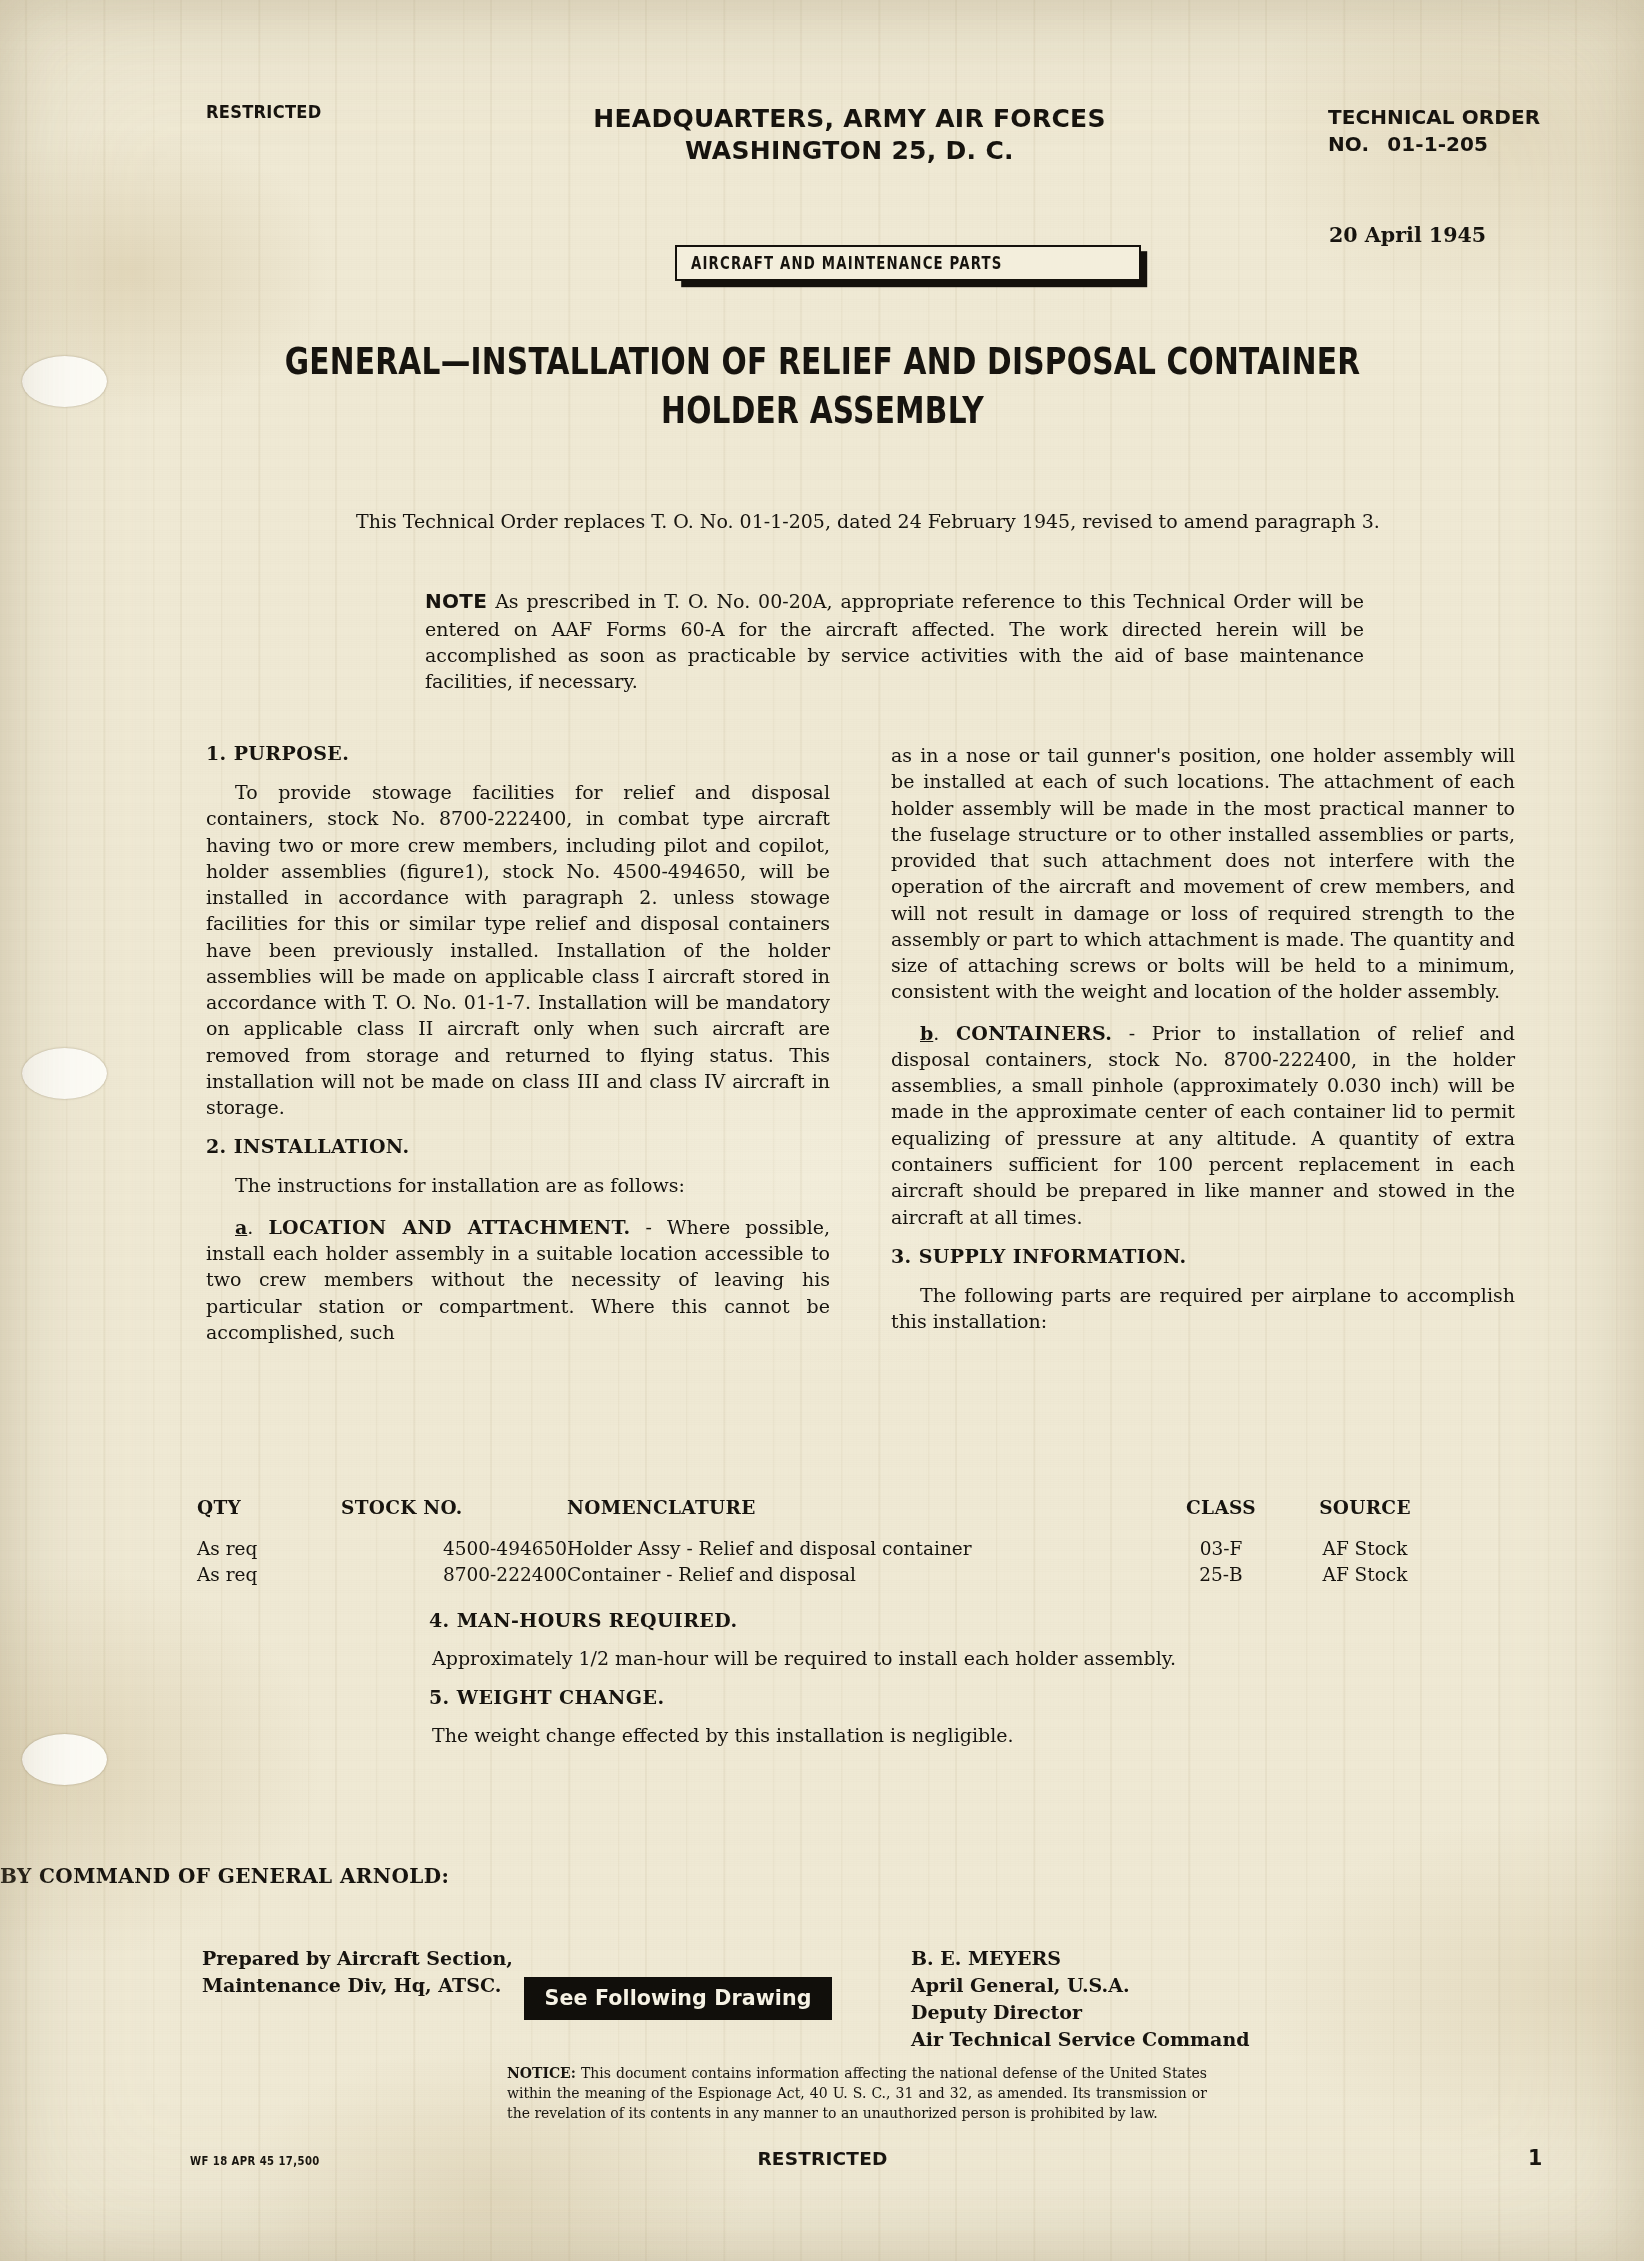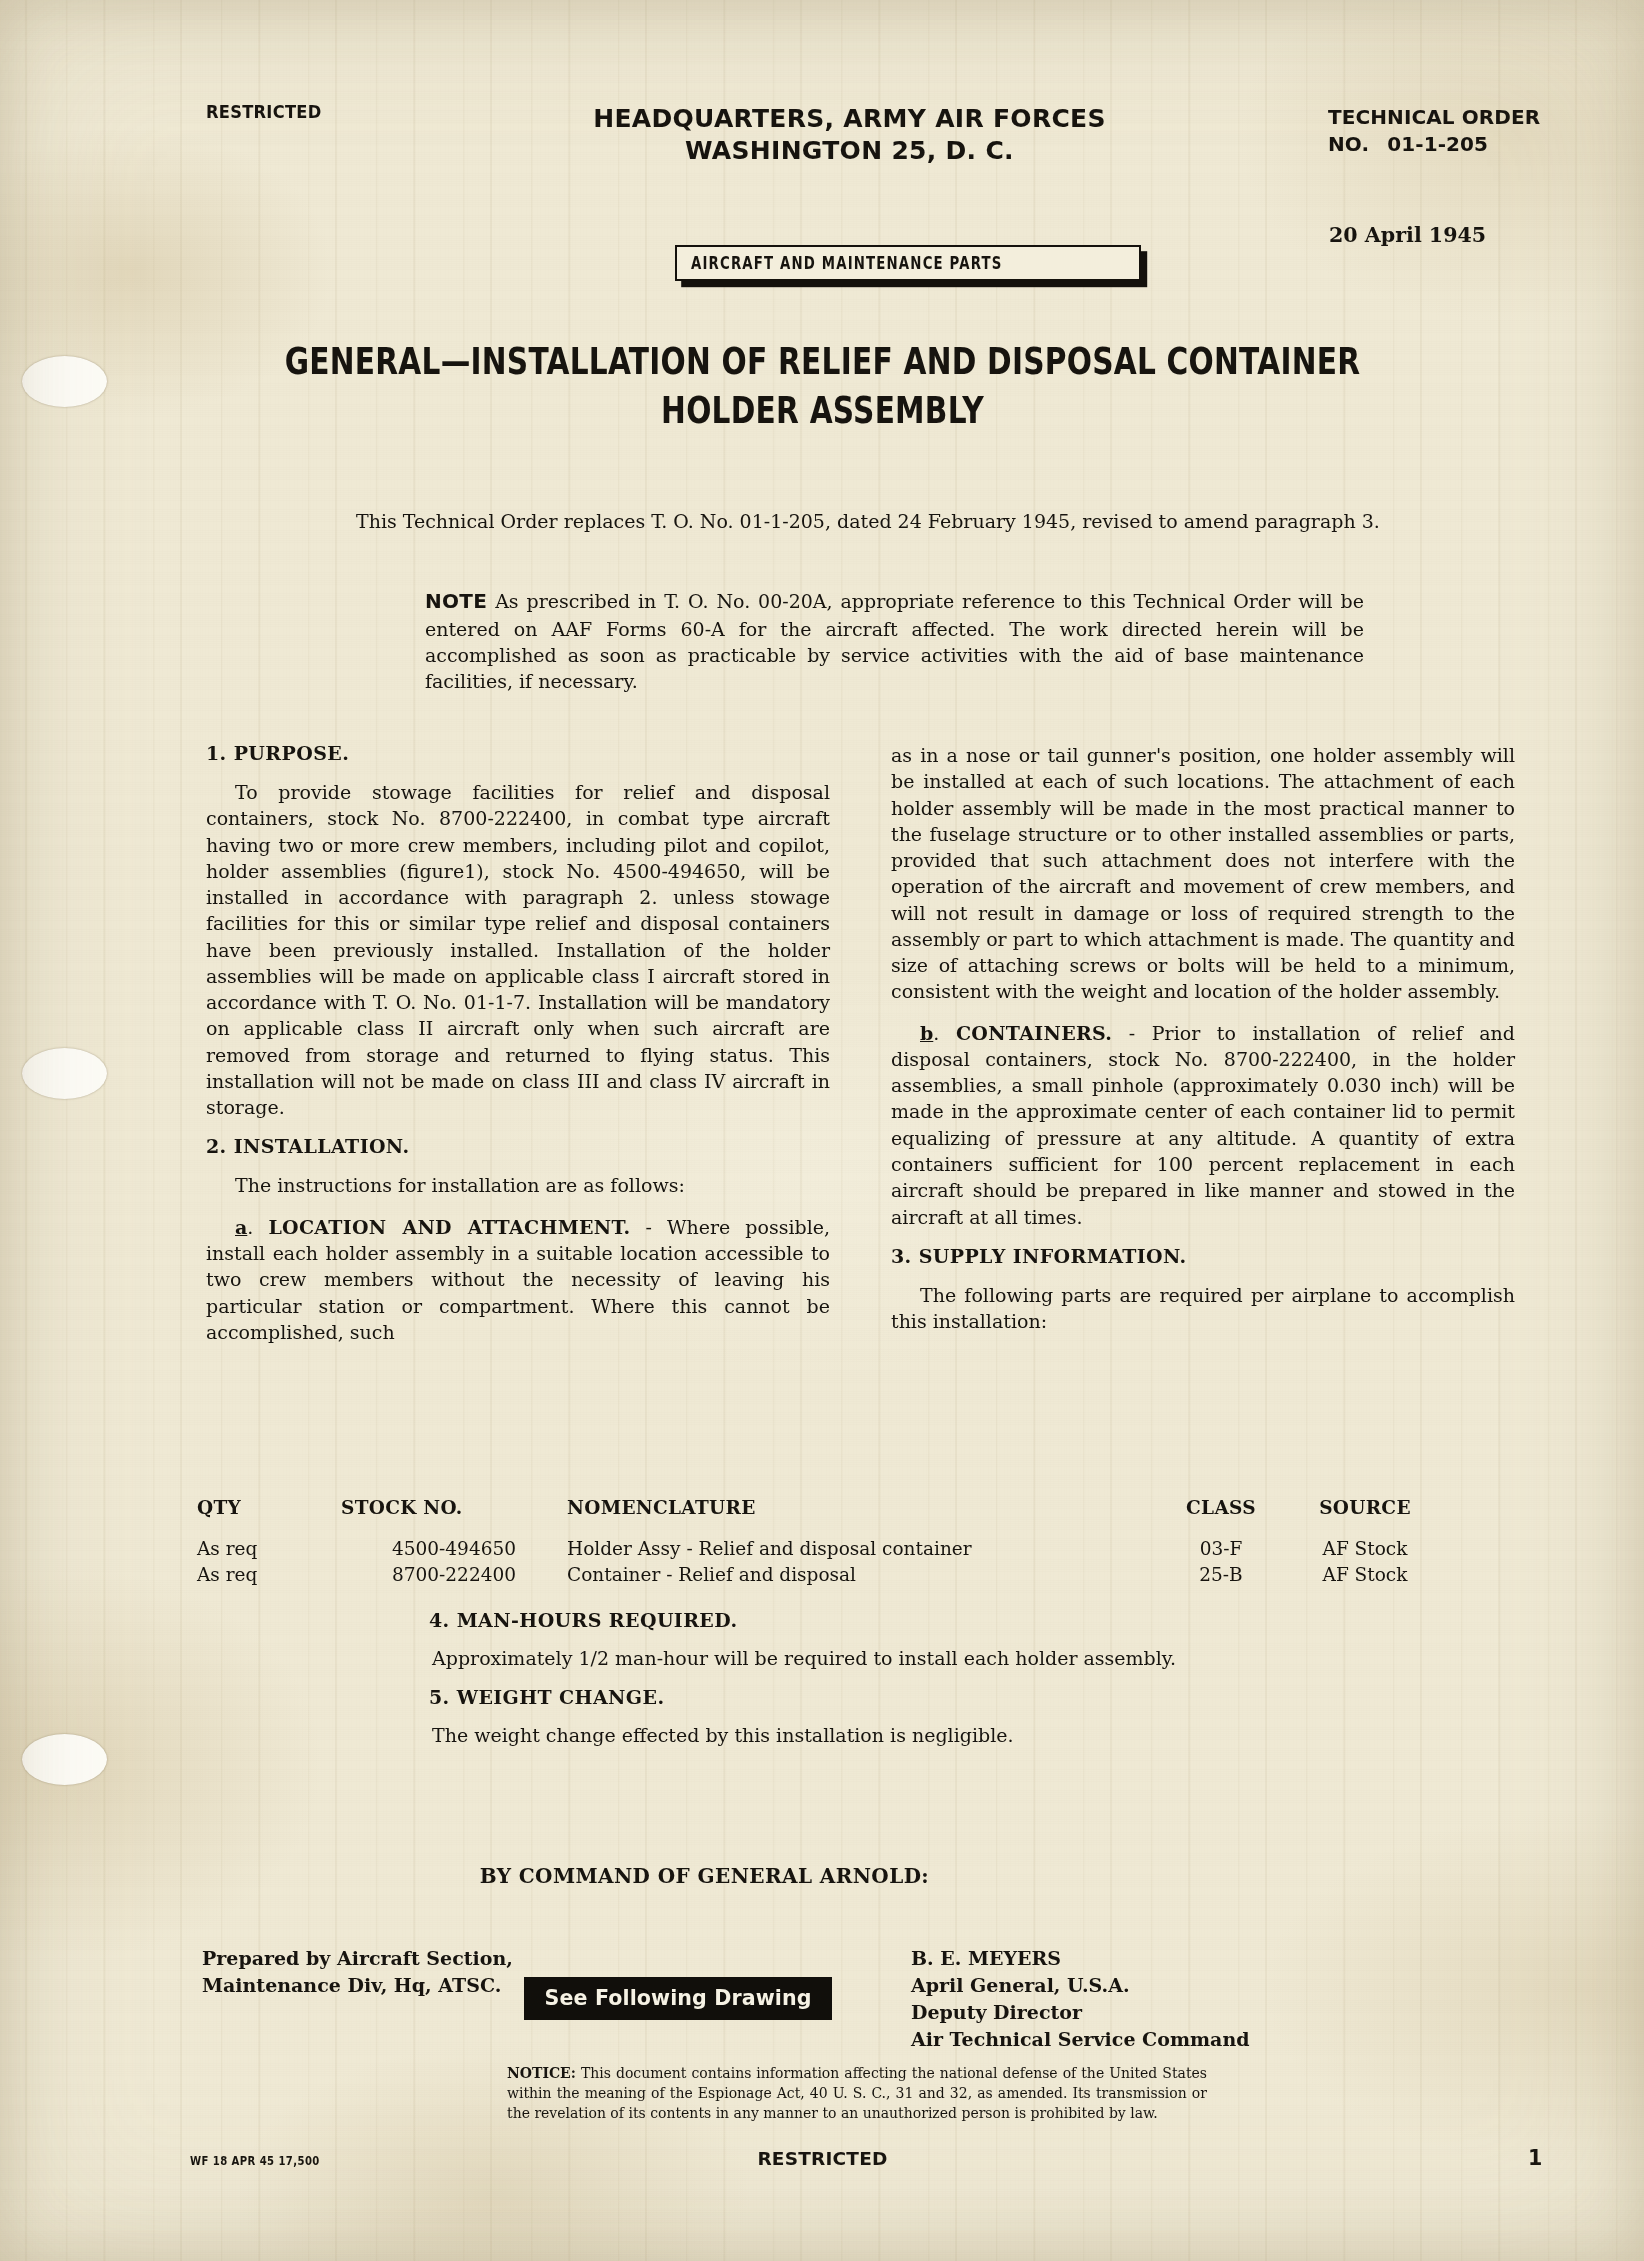--- a/index.html
+++ b/index.html
@@ -218,37 +218,37 @@
     border-collapse: collapse;
   }
   #parts-table th {
     font-weight: 700;
     letter-spacing: 0.3px;
     padding: 0 0 18px 0;
     text-align: center;
   }
   #parts-table td { padding: 2.1px 0 2.7px 0; }
   #parts-table .c-qty    { width: 144px; text-align: left; }
-  #parts-table .c-stock  { width: 226px; text-align: center; }
+  #parts-table .c-stock  { width: 226px; text-align: right; }
   #parts-table .c-nom    { text-align: left; }
   #parts-table .c-class  { width: 130px; text-align: center; }
   #parts-table .c-src    { width: 158px; text-align: center; }
   #parts-table th.c-qty   { text-align: left; }
   #parts-table th.c-stock { text-align: left; }
   #parts-table th.c-nom   { text-align: left; }
 
   
   #sec45 { position: absolute; left: 403px; top: 1609px; width: 1042px; }
   #sec45 .sec-head { margin-bottom: 13.7px; }
   #sec45 .para { width: 836px; }
 
   #by-command {
     position: absolute;
     left: 0; top: 1864px; width: 1409px;
-    text-align: center;
+    text-align: left;
     font-family: "DejaVu Serif", serif;
     font-weight: 700;
     font-size: 20px;
     letter-spacing: 0.4px;
   }
 
   
   #prepared {
     position: absolute;
     left: 202px; top: 1945px;

